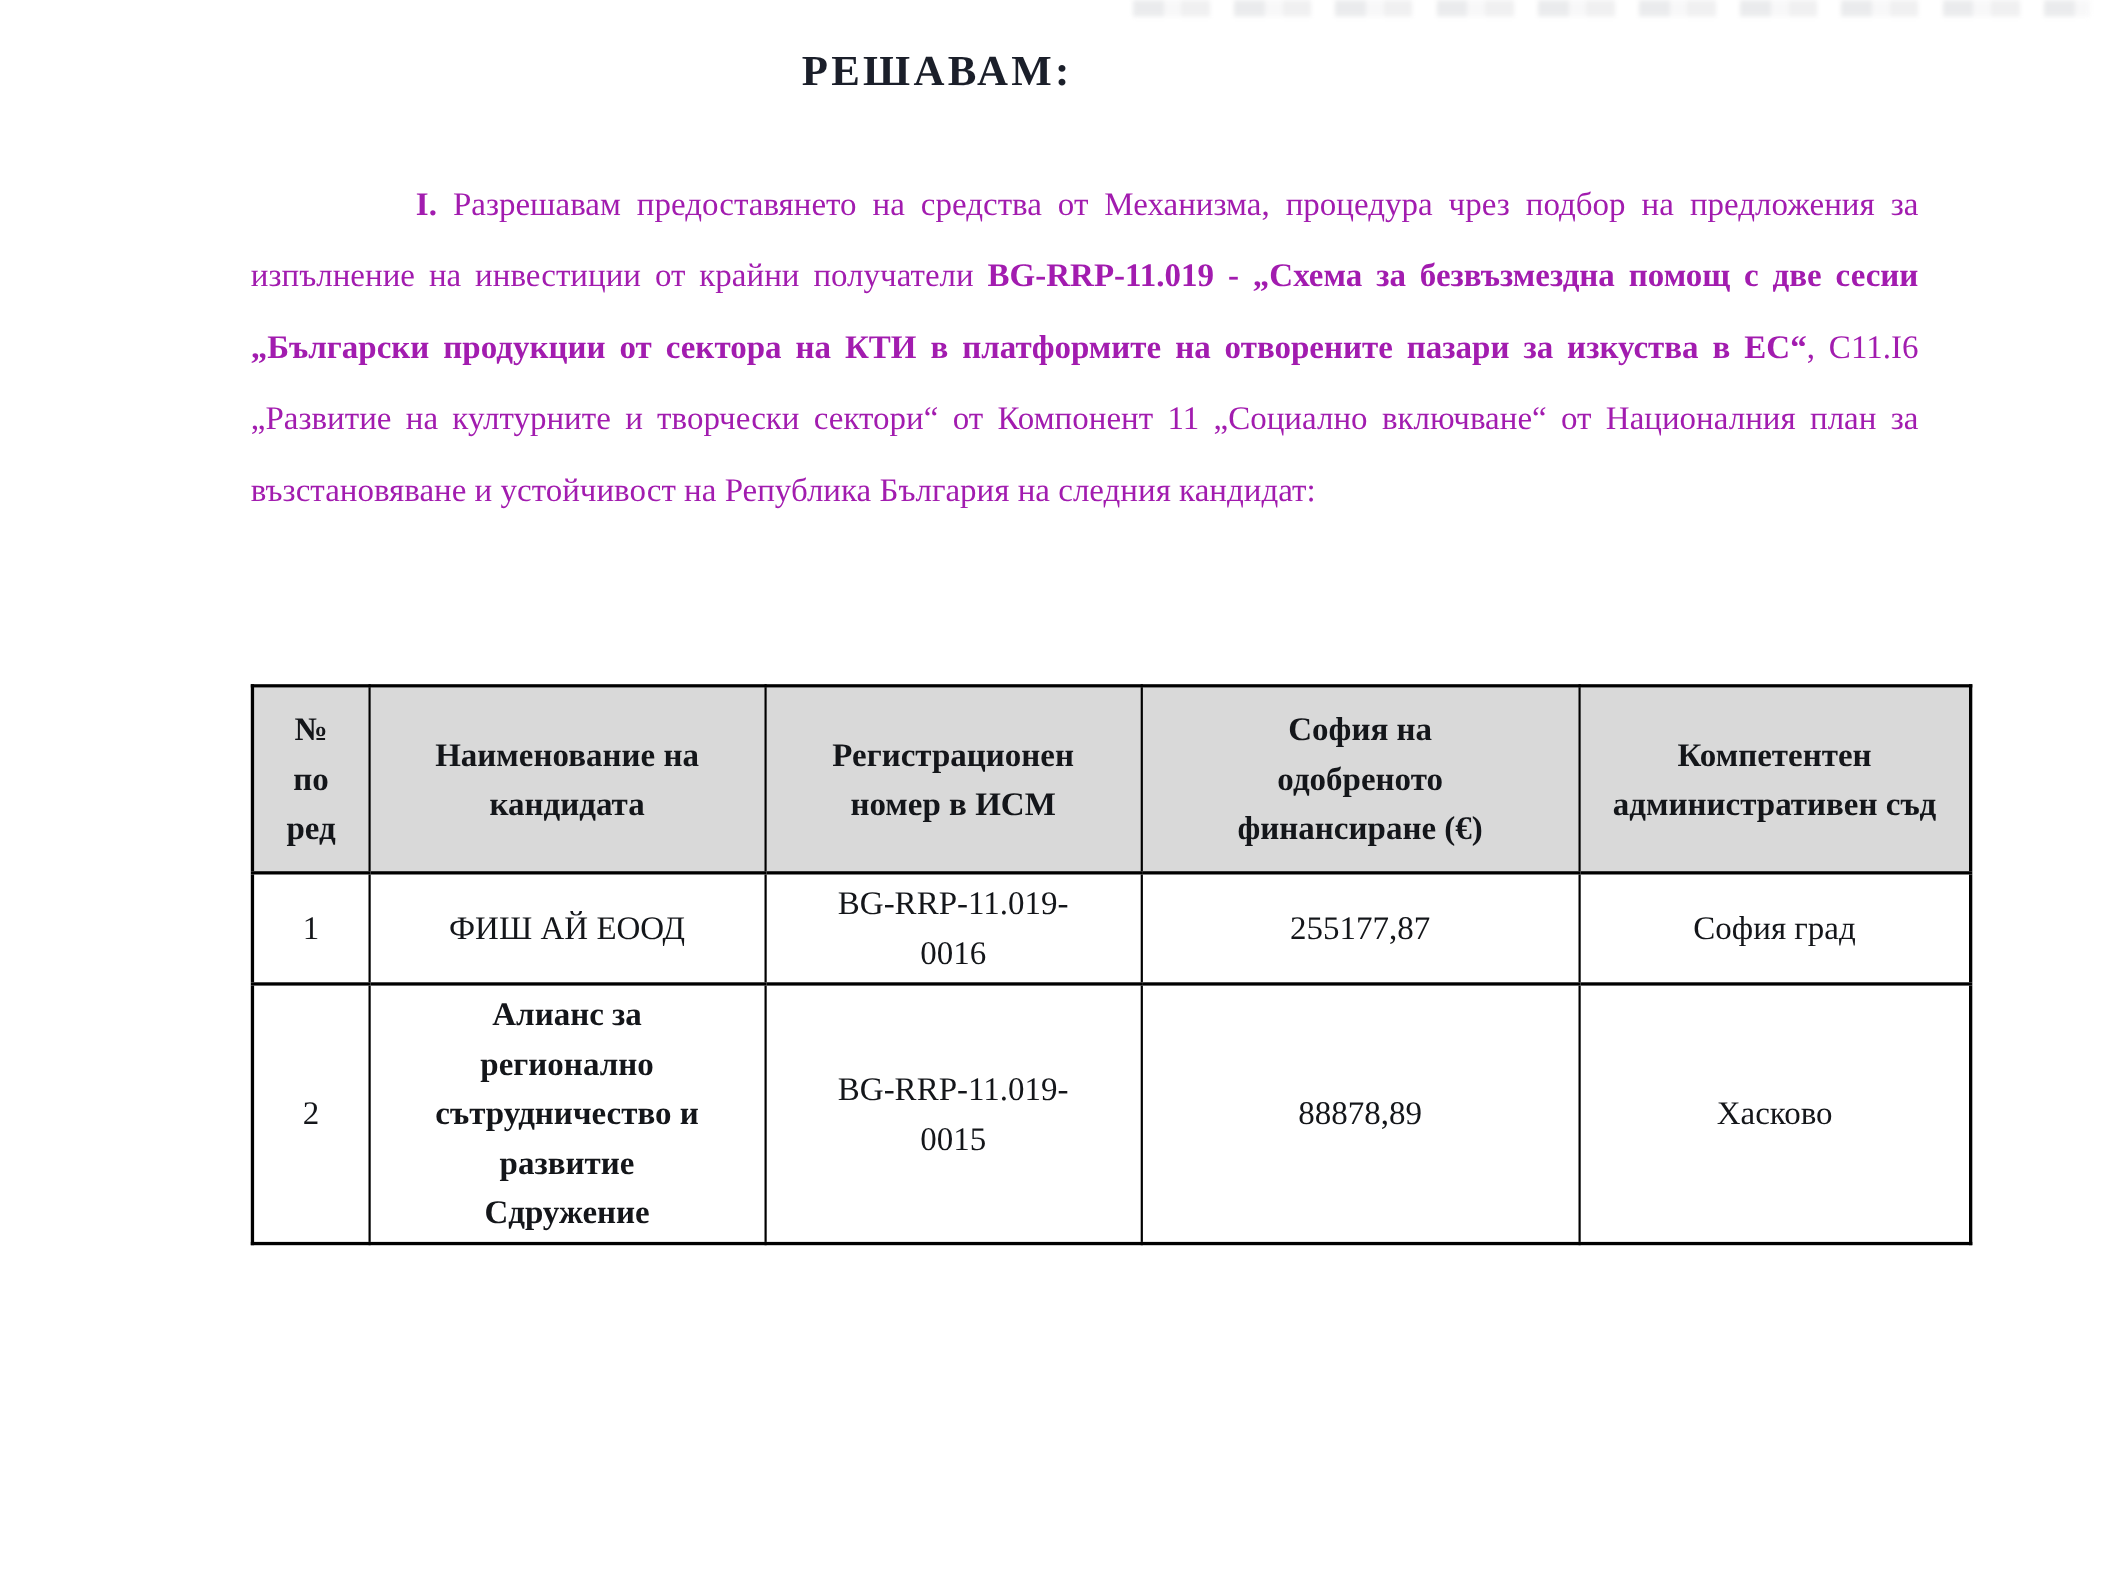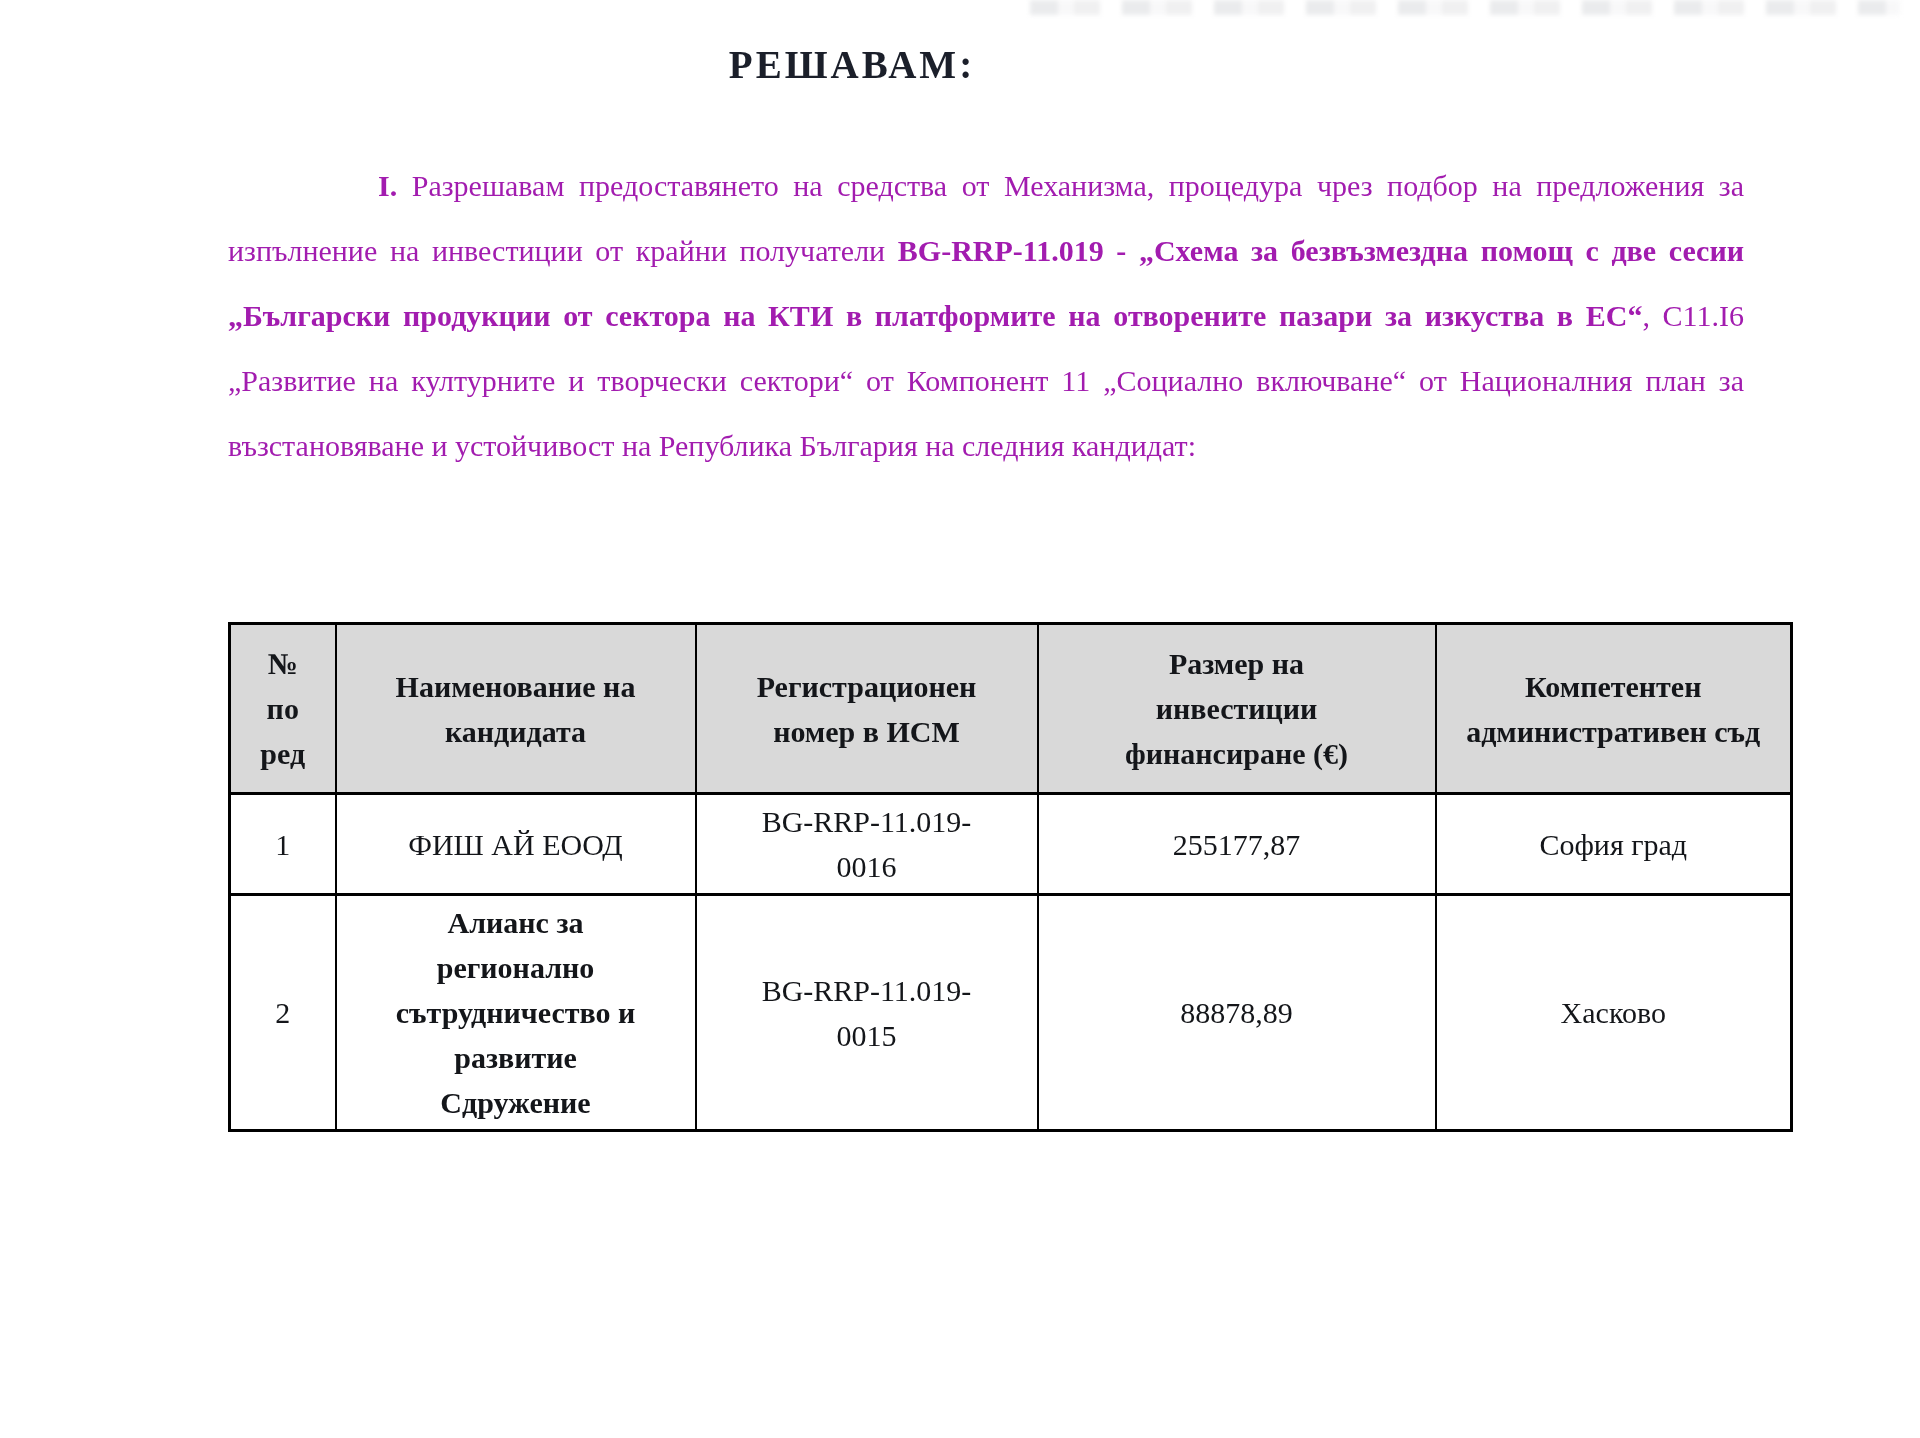--- a/index.html
+++ b/index.html
@@ -116,21 +116,21 @@
       <th>
         <div class="wrap-num">№ по ред</div>
       </th>
       <th>
         <div class="wrap-cand">Наименование на кандидата</div>
       </th>
       <th>
         <div class="wrap-reg">Регистрационен номер в ИСМ</div>
       </th>
       <th>
-        <div class="wrap-fund">Размер на инвестиции финансиране (€)</div>
+        <div class="wrap-fund">София на одобреното финансиране (€)</div>
       </th>
       <th>
         <div class="wrap-court">Компетентен административен съд</div>
       </th>
     </tr>
   </thead>
   <tbody>
     <tr class="row-1">
       <td>1</td>
       <td>ФИШ АЙ ЕООД</td>

